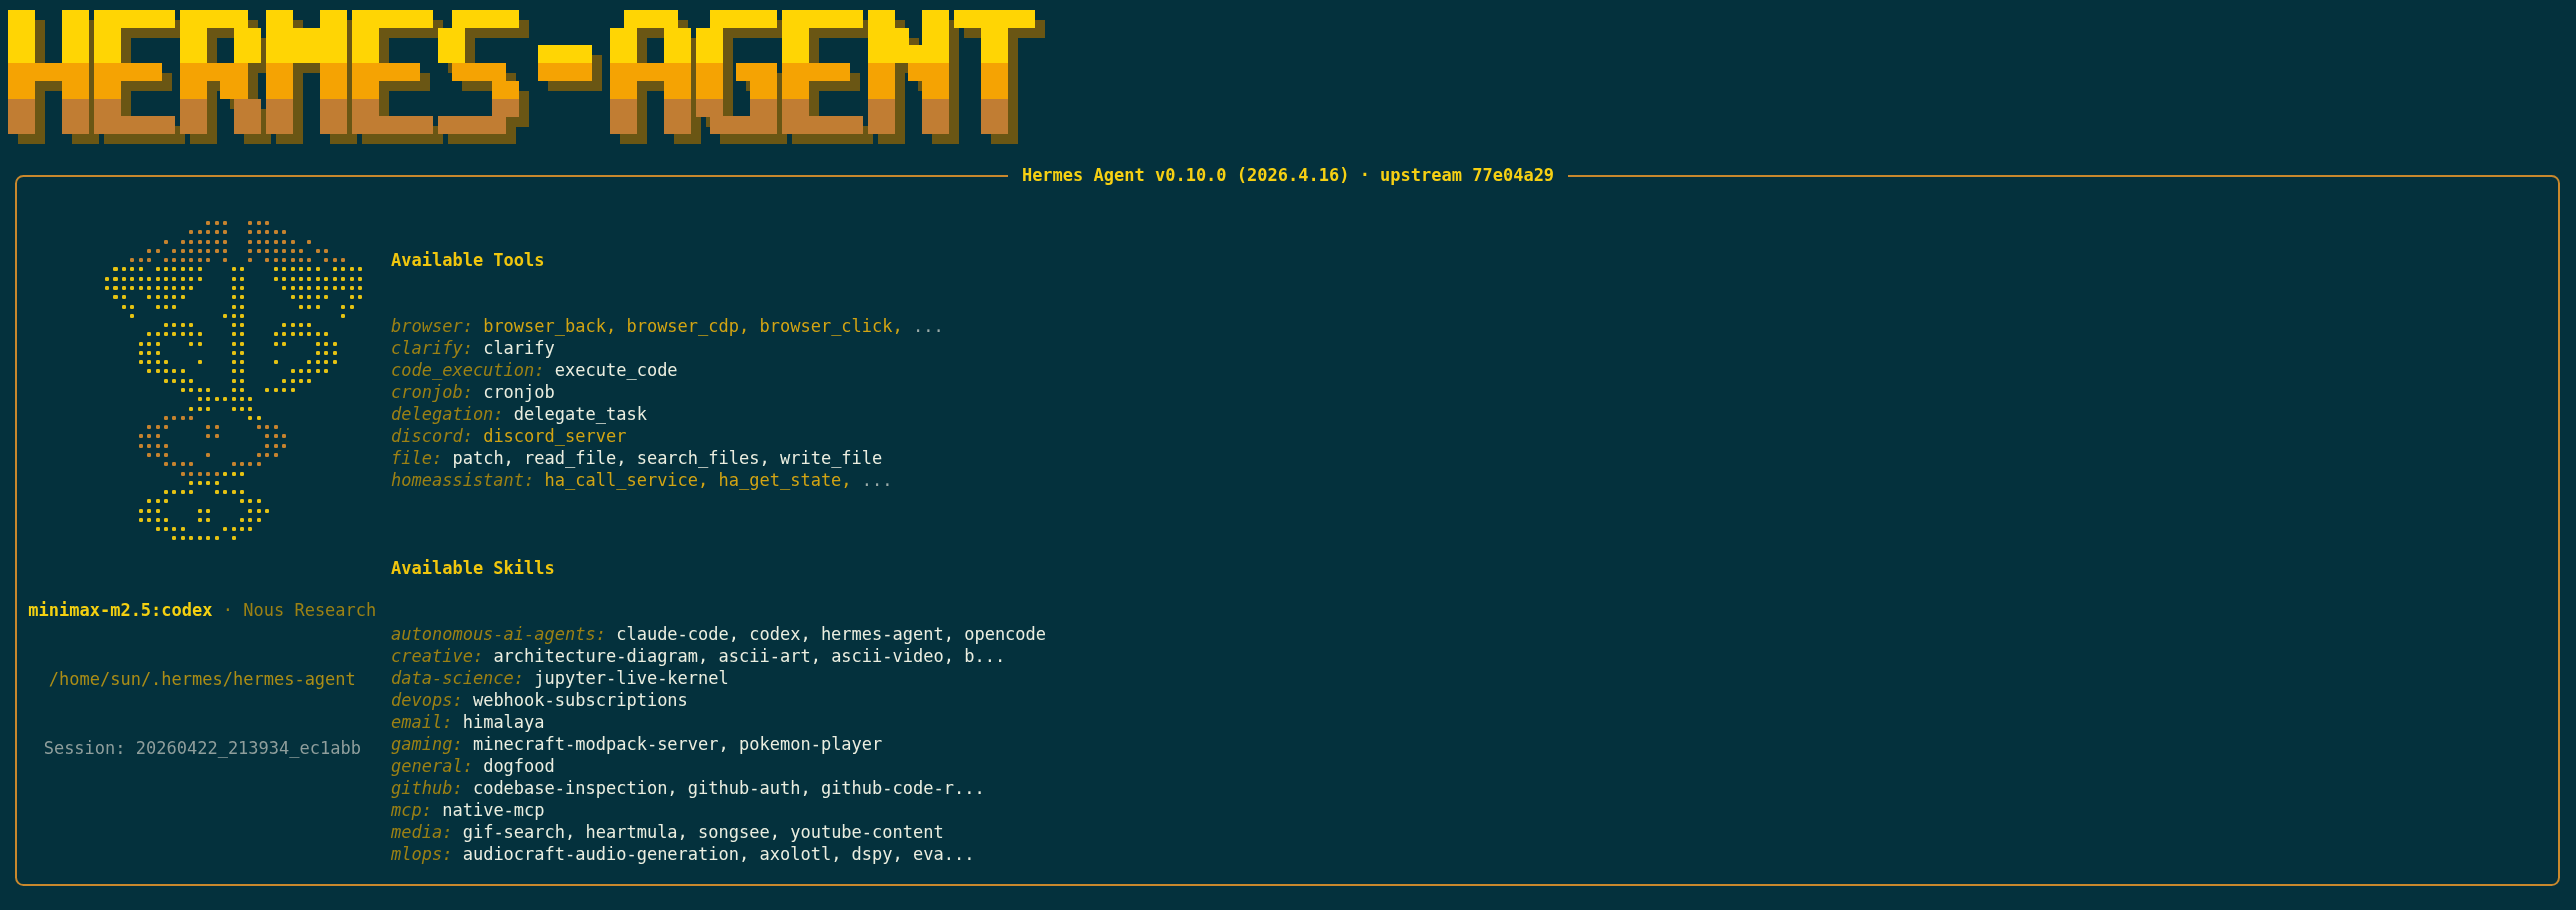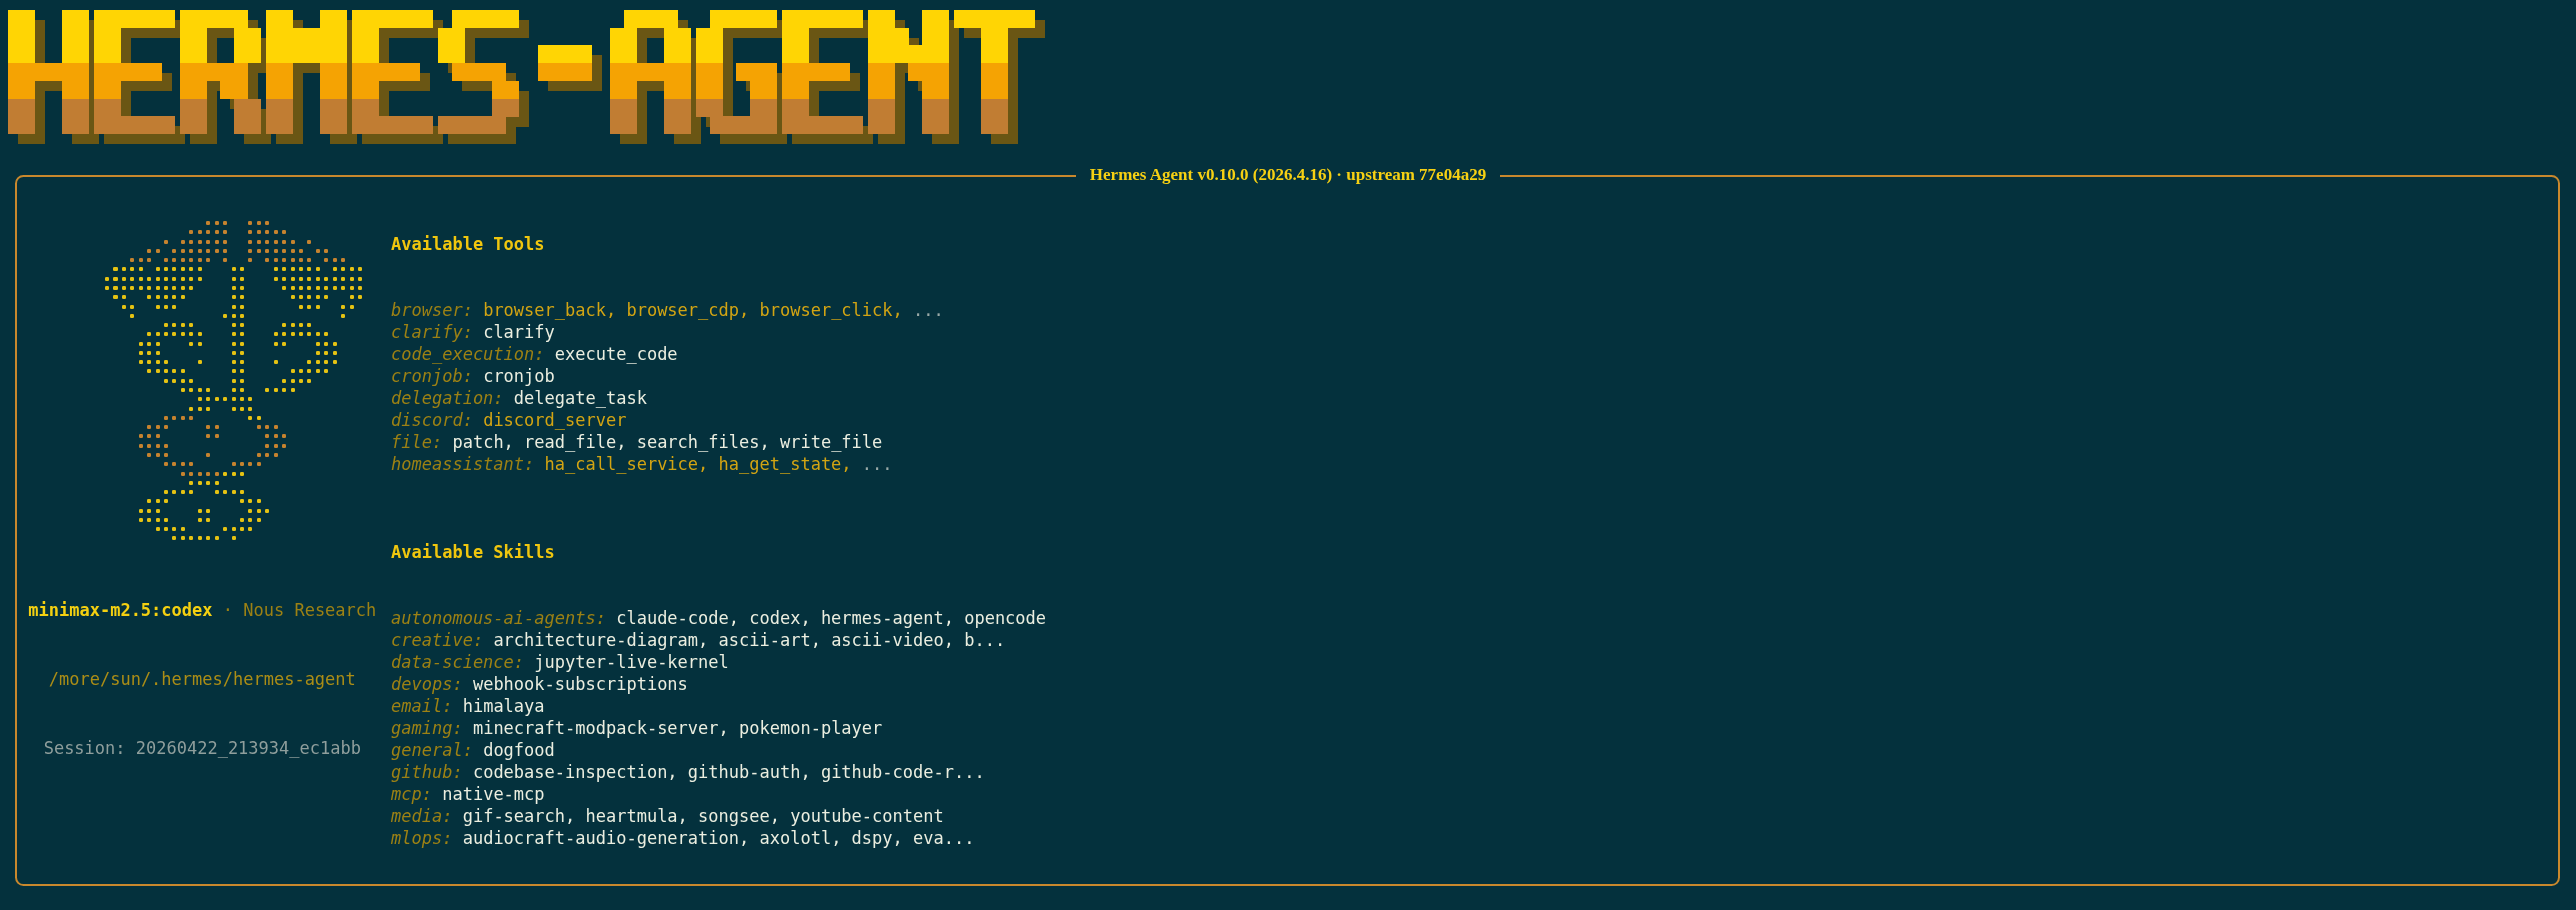--- a/index.html
+++ b/index.html
@@ -31,21 +31,21 @@
   .logo-cell{position:absolute;width:13.5px;height:17.7px;}
 
   
   .frame{
     position:absolute;left:15px;top:175px;width:2545px;height:711px;
     border:2.5px solid var(--border);border-radius:8.4px;
   }
   .frame-title{position:absolute;left:0;top:164px;width:100%;text-align:center;line-height:22px;}
   .frame-title-text{
     display:inline-block;background:var(--background);padding:0 13.5px;
-    color:var(--title);font-weight:bold;font-size:17px;font-family:Liberation Serif, serif;
+    color:var(--title);font-weight:bold;font-size:17px;
   }
 
   
   .art{position:absolute;left:105px;top:221px;width:270px;height:329px;}
   .dot{position:absolute;width:4.2px;height:4.2px;border-radius:1.3px;}
 
   
   .session-info{
     position:absolute;left:11.8px;top:553px;width:381px;
     text-align:center;font-size:17px;line-height:23px;white-space:pre;
@@ -53,21 +53,21 @@
   .model{color:var(--model-yellow);font-weight:bold;}
   .olive{color:var(--label);}
   .path{color:#ab8d16;}
   .gray{color:var(--session-gray);}
 
   
   .content{
     position:absolute;left:391px;top:189px;width:2024px;
     font-size:17px;line-height:22px;white-space:pre;
   }
-  .heading{color:var(--heading);font-weight:bold;height:22px;}
+  .heading{color:var(--heading);font-weight:bold;height:22px;margin-top:16px;}
   .skills-heading{margin-top:22px;}
   .row{height:22px;}
   .cat{color:var(--label);font-style:italic;}
   .v-white{color:var(--value-white);}
   .v-gold{color:var(--value-gold);}
   .ell{color:var(--dim);}
   .more{color:var(--label);height:22px;}
 </style>
 </head>
 <body>
@@ -455,21 +455,21 @@
       <div class="dot" style="left: 76px; top: 315px; background: rgb(230, 195, 19);"></div>
       <div class="dot" style="left: 84px; top: 315px; background: rgb(230, 195, 19);"></div>
       <div class="dot" style="left: 93px; top: 315px; background: rgb(230, 195, 19);"></div>
       <div class="dot" style="left: 101px; top: 315px; background: rgb(230, 195, 19);"></div>
       <div class="dot" style="left: 110px; top: 315px; background: rgb(230, 195, 19);"></div>
       <div class="dot" style="left: 127px; top: 315px; background: rgb(230, 195, 19);"></div>
     </div>
 
   <div class="session-info">
     <div><span class="model">minimax-m2.5:codex</span><span class="olive"> · </span><span class="olive">Nous Research</span></div>
-    <div class="path">/more/sun/.hermes/hermes-agent</div>
+    <div class="path">/home/sun/.hermes/hermes-agent</div>
     <div class="gray">Session: 20260422_213934_ec1abb</div>
   </div>
 
   <div class="content">
     <div class="heading">Available Tools</div>
     <div id="tools-list"><div class="row"><span class="cat">browser</span><span class="cat">: </span><span class="v-gold">browser_back, browser_cdp, browser_click,</span><span class="ell"> ...</span></div><div class="row"><span class="cat">clarify</span><span class="cat">: </span><span class="v-white">clarify</span></div><div class="row"><span class="cat">code_execution</span><span class="cat">: </span><span class="v-white">execute_code</span></div><div class="row"><span class="cat">cronjob</span><span class="cat">: </span><span class="v-white">cronjob</span></div><div class="row"><span class="cat">delegation</span><span class="cat">: </span><span class="v-white">delegate_task</span></div><div class="row"><span class="cat">discord</span><span class="cat">: </span><span class="v-gold">discord_server</span></div><div class="row"><span class="cat">file</span><span class="cat">: </span><span class="v-white">patch, read_file, search_files, write_file</span></div><div class="row"><span class="cat">homeassistant</span><span class="cat">: </span><span class="v-gold">ha_call_service, ha_get_state,</span><span class="ell"> ...</span></div></div>
     <div class="heading skills-heading">Available Skills</div>
     <div id="skills-list"><div class="row"><span class="cat">autonomous-ai-agents</span><span class="cat">: </span><span class="v-white">claude-code, codex, hermes-agent, opencode</span></div><div class="row"><span class="cat">creative</span><span class="cat">: </span><span class="v-white">architecture-diagram, ascii-art, ascii-video, b...</span></div><div class="row"><span class="cat">data-science</span><span class="cat">: </span><span class="v-white">jupyter-live-kernel</span></div><div class="row"><span class="cat">devops</span><span class="cat">: </span><span class="v-white">webhook-subscriptions</span></div><div class="row"><span class="cat">email</span><span class="cat">: </span><span class="v-white">himalaya</span></div><div class="row"><span class="cat">gaming</span><span class="cat">: </span><span class="v-white">minecraft-modpack-server, pokemon-player</span></div><div class="row"><span class="cat">general</span><span class="cat">: </span><span class="v-white">dogfood</span></div><div class="row"><span class="cat">github</span><span class="cat">: </span><span class="v-white">codebase-inspection, github-auth, github-code-r...</span></div><div class="row"><span class="cat">mcp</span><span class="cat">: </span><span class="v-white">native-mcp</span></div><div class="row"><span class="cat">media</span><span class="cat">: </span><span class="v-white">gif-search, heartmula, songsee, youtube-content</span></div><div class="row"><span class="cat">mlops</span><span class="cat">: </span><span class="v-white">audiocraft-audio-generation, axolotl, dspy, eva...</span></div></div>
     
   </div>

